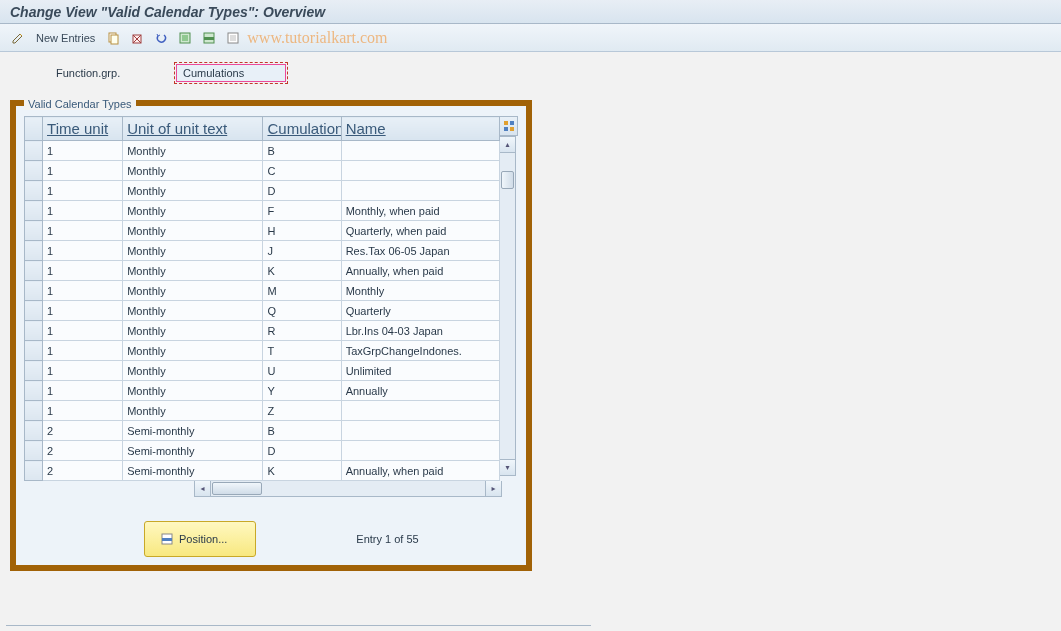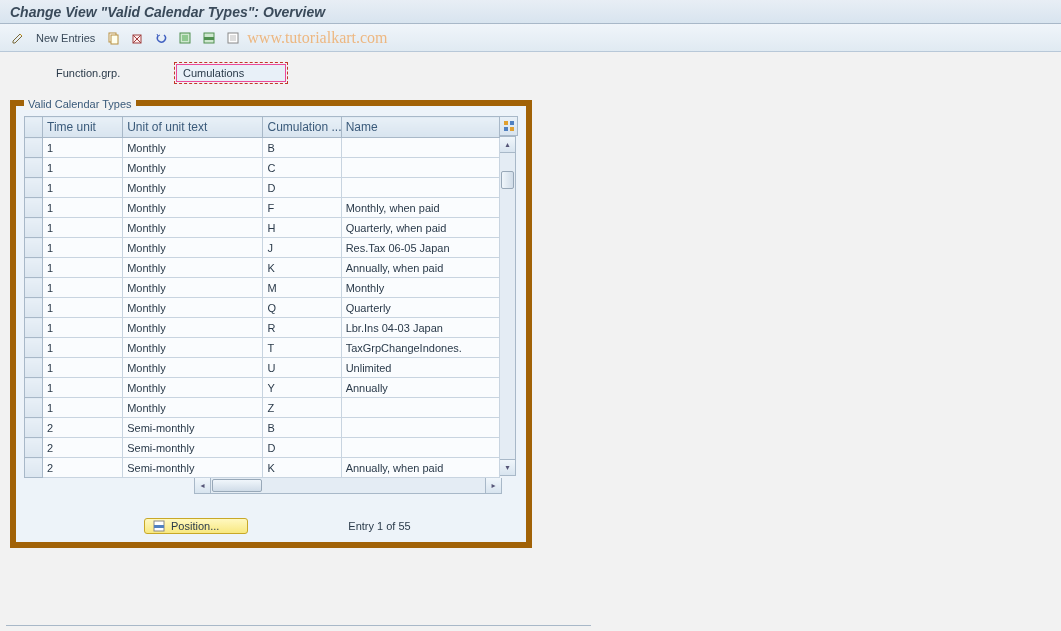--- a/index.html
+++ b/index.html
@@ -112,25 +112,26 @@
       border-collapse: collapse;
       width: 478px;
       table-layout: fixed;
     }
     th {
       background: linear-gradient(to bottom, #e8f0f7, #d8e4ef);
       border: 1px solid #a8b8c8;
       padding: 3px 4px;
       text-align: left;
       font-weight: normal;
-      font-size: 12px;
+      font-size: 15px;
       color: #3a5a7a;
       height: 20px;
       overflow: hidden;
       white-space: nowrap;
+      text-decoration: underline;
     }
     th.sel-col { width: 18px; }
     th.col1 { width: 80px; }
     th.col2 { width: 140px; }
     th.col3 { width: 78px; }
     th.col4 { width: 158px; }
     td {
       border: 1px solid #c8d4e0;
       border-top: none;
       padding: 2px 4px;
@@ -236,28 +237,28 @@
       display: flex;
       align-items: center;
       gap: 100px;
       margin-top: 24px;
       padding-left: 120px;
     }
     .position-btn {
       background: linear-gradient(to bottom, #fff8c0, #f8e880);
       border: 1px solid #c8a828;
       border-radius: 3px;
-      padding: 2px 28px 2px 8px;
+      padding: 2px 28px 2px 16px;
       font-size: 11px;
       color: #2a3a4a;
       cursor: pointer;
       display: flex;
       align-items: center;
       gap: 6px;
-      height: 16px;
+      height: 36px;
     }
     .entry-text { font-size: 11px; color: #2a3a4a; }
     
     .page-border-bottom {
       position: absolute;
       left: 6px;
       bottom: 5px;
       right: 470px;
       border-bottom: 1px solid #a8b8c8;
     }

